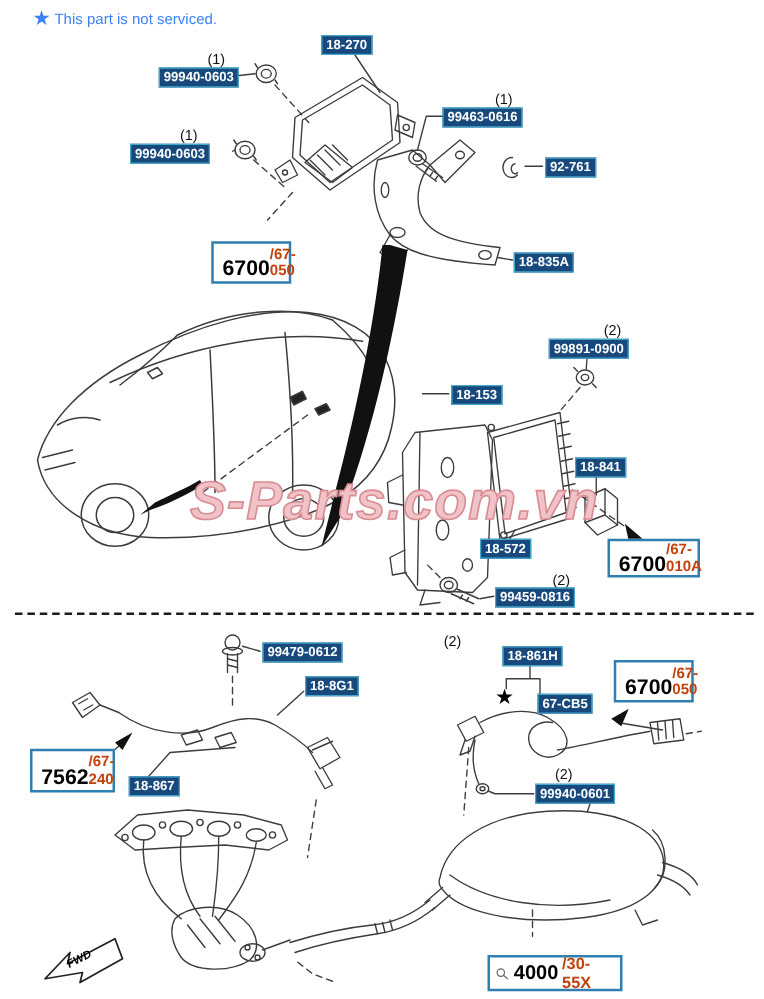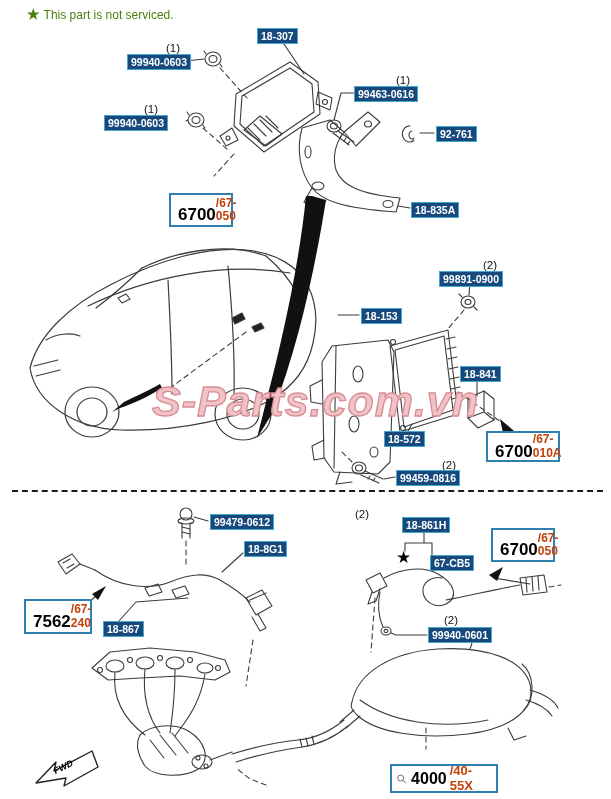--- a/index.html
+++ b/index.html
@@ -1,19 +1,19 @@
 <!DOCTYPE html>
 <html><head>
 <meta charset="utf-8">
 <style>
   html,body{margin:0;padding:0;background:#fff;}
   .canvas{position:relative;width:611px;height:799px;background:#fff;overflow:hidden;
           font-family:"Liberation Sans",sans-serif;}
   svg.art{position:absolute;left:0;top:0;}
-  .note{position:absolute;left:27px;top:6px;font-size:12px;color:#4d7c0f;}
+  .note{position:absolute;left:27px;top:6px;font-size:12px;color:#3b82f6;}
   .note .star{font-size:14px;font-weight:bold;margin-right:4px;}
   .pc{position:absolute;background:#17497d;color:#fff;border:1px solid #44a8cc;
       font-size:10.5px;font-weight:bold;line-height:1.15;padding:1px 3px;white-space:nowrap;}
   .qty{position:absolute;font-size:11.5px;color:#111;white-space:nowrap;}
   .refbox{position:absolute;background:#fff;border:2px solid #2f7fb0;display:flex;
           align-items:center;gap:3px;padding:1px 4px;box-sizing:border-box;}
   .refbox .col{display:flex;flex-direction:row;align-items:flex-end;line-height:1.05;}
   .refbox .code{font-weight:bold;font-size:17px;color:#000;line-height:1;}
   .refbox .sub{font-weight:bold;font-size:12px;color:#c2410c;line-height:1.1;}
   .refbox.oneline .code{font-size:16px;}
@@ -255,21 +255,21 @@
         <path d="M266,785 L250,779 L236,768"></path>
         <path d="M549,587 L561,585"></path>
       </g>
     </g>
   </svg>
 
   <div class="note">
     <span class="star">★</span><span>This part is not serviced.</span>
   </div>
 
-  <div class="pc" style="left:257px;top:28px">18-307</div>
+  <div class="pc" style="left:257px;top:28px">18-270</div>
   <div class="qty" style="left:166px;top:42px">(1)</div>
   <div class="pc" style="left:127px;top:54px">99940-0603</div>
   <div class="qty" style="left:144px;top:103px">(1)</div>
   <div class="pc" style="left:104px;top:115px">99940-0603</div>
   <div class="qty" style="left:396px;top:74px">(1)</div>
   <div class="pc" style="left:354px;top:86px">99463-0616</div>
   <div class="pc" style="left:436px;top:126px">92-761</div>
   <div class="pc" style="left:411px;top:202px">18-835A</div>
   <div class="qty" style="left:483px;top:259px">(2)</div>
   <div class="pc" style="left:439px;top:271px">99891-0900</div>
@@ -332,21 +332,21 @@
         <span class="sub">/67-240</span>
       </span>
   </div>
 
   <div class="refbox oneline" style="left:390px;top:764px;width:108px;height:29px">
     <svg width="13" height="12" viewBox="0 0 13 12">
         <circle cx="5" cy="5" r="3.2" stroke="#666" fill="none"></circle>
         <path d="M7.5,7.5 L11,10.5" stroke="#666"></path>
       </svg>
     <span class="code">4000</span>
-      <span class="sub">/40-55X</span>
+      <span class="sub">/30-55X</span>
   </div>
 
 
   <div class="watermark">S-Parts.com.vn</div>
   <div class="divider"></div>
   <div class="fwd-label">FWD</div>
 
 </div>
 
 </body></html>

